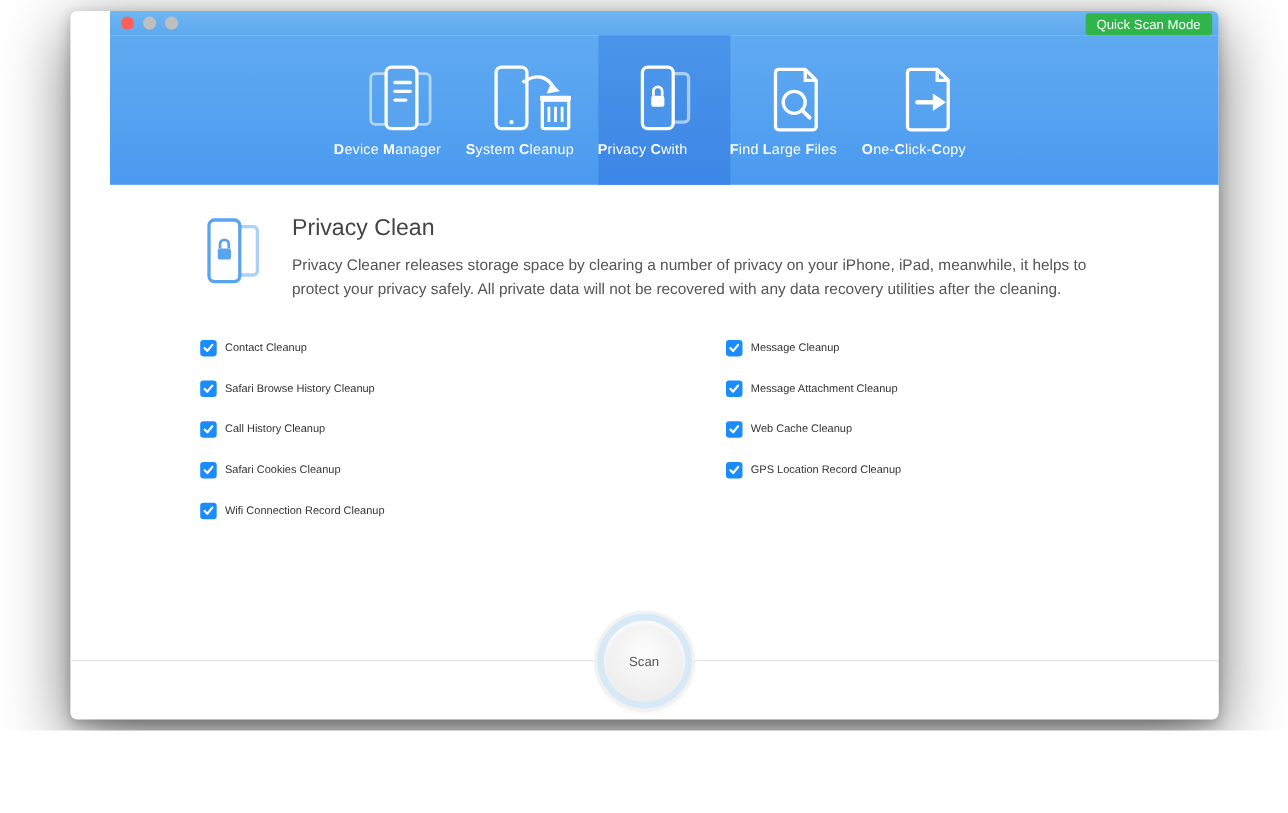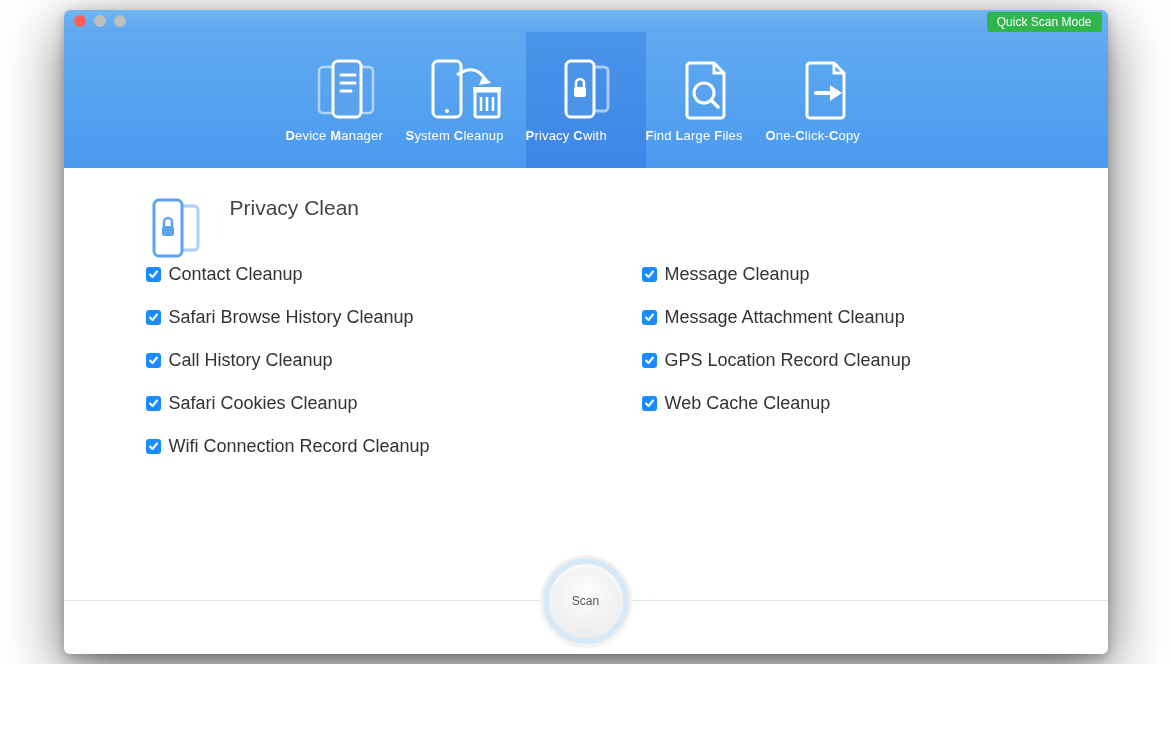--- a/index.html
+++ b/index.html
@@ -11,20 +11,21 @@
   padding: 10px;
 }
 .window {
   width: 1044px;
   height: 644px;
   background: #fff;
   border-radius: 6px;
   box-shadow: 0 18px 60px rgba(0,0,0,0.55), 0 4px 12px rgba(0,0,0,0.25);
   overflow: hidden;
   position: relative;
+  padding-left: 36px;
 }
 .titlebar {
   height: 22px;
   background: linear-gradient(#6fb6f3, #5fa8ee);
   position: relative;
 }
 .traffic-lights {
   position: absolute;
   left: 10px;
   top: 5px;
@@ -92,25 +93,26 @@
   font-weight: 400;
   margin-bottom: 10px;
 }
 .page-desc {
   font-size: 14px;
   color: #555;
   line-height: 1.55;
   max-width: 750px;
 }
 .options {
+  margin-top: 36px;
   display: grid;
   grid-template-columns: 1fr 1fr;
   column-gap: 100px;
   row-gap: 22px;
-  font-size: 18px;
+  font-size: 10px;
   color: #333;
   padding-left: 0;
 }
 .opt {
   display: flex;
   align-items: center;
   gap: 8px;
 }
 .chk {
   width: 15px; height: 15px;
@@ -243,20 +245,21 @@
       <div class="page-icon">
         <svg width="60" height="64" viewBox="0 0 60 64">
           <rect x="30" y="10" width="22" height="44" rx="4" fill="none" stroke="#5aa4ef" stroke-width="3" opacity=".5"></rect>
           <rect x="8" y="4" width="28" height="56" rx="5" fill="#fff" stroke="#5aa4ef" stroke-width="3"></rect>
           <rect x="16" y="30" width="12" height="10" rx="2" fill="#5aa4ef"></rect>
           <path d="M18 30 v-4 a4 4 0 0 1 8 0 v4" fill="none" stroke="#5aa4ef" stroke-width="2.5"></path>
         </svg>
       </div>
       <div>
         <h1 class="page-title">Privacy Clean</h1>
+        <p class="page-desc">Privacy Cleaner releases storage space by clearing a number of privacy on your iPhone, iPad, meanwhile, it helps to protect your privacy safely. All private data will not be recovered with any data recovery utilities after the cleaning.</p>
       </div>
     </div>
 
     <div class="options">
       <div>
         <div class="opt">
           <span class="chk">
               <svg width="11" height="11" viewBox="0 0 11 11">
                 <path d="M2 5.5 L4.5 8 L9 2.5" stroke="#fff" stroke-width="2" fill="none" stroke-linecap="round" stroke-linejoin="round"></path>
               </svg>
@@ -312,29 +315,29 @@
               </svg>
             </span>
           <span>Message Attachment Cleanup</span>
         </div>
         <div class="opt" style="margin-top:22px">
           <span class="chk">
               <svg width="11" height="11" viewBox="0 0 11 11">
                 <path d="M2 5.5 L4.5 8 L9 2.5" stroke="#fff" stroke-width="2" fill="none" stroke-linecap="round" stroke-linejoin="round"></path>
               </svg>
             </span>
+          <span>Web Cache Cleanup</span>
+        </div>
+        <div class="opt" style="margin-top:22px">
+          <span class="chk">
+              <svg width="11" height="11" viewBox="0 0 11 11">
+                <path d="M2 5.5 L4.5 8 L9 2.5" stroke="#fff" stroke-width="2" fill="none" stroke-linecap="round" stroke-linejoin="round"></path>
+              </svg>
+            </span>
           <span>GPS Location Record Cleanup</span>
-        </div>
-        <div class="opt" style="margin-top:22px">
-          <span class="chk">
-              <svg width="11" height="11" viewBox="0 0 11 11">
-                <path d="M2 5.5 L4.5 8 L9 2.5" stroke="#fff" stroke-width="2" fill="none" stroke-linecap="round" stroke-linejoin="round"></path>
-              </svg>
-            </span>
-          <span>Web Cache Cleanup</span>
         </div>
       </div>
     </div>
   </div>
 
   <div class="divider"></div>
   <div class="scan-wrap">
     <div class="scan-btn">Scan</div>
   </div>
 

